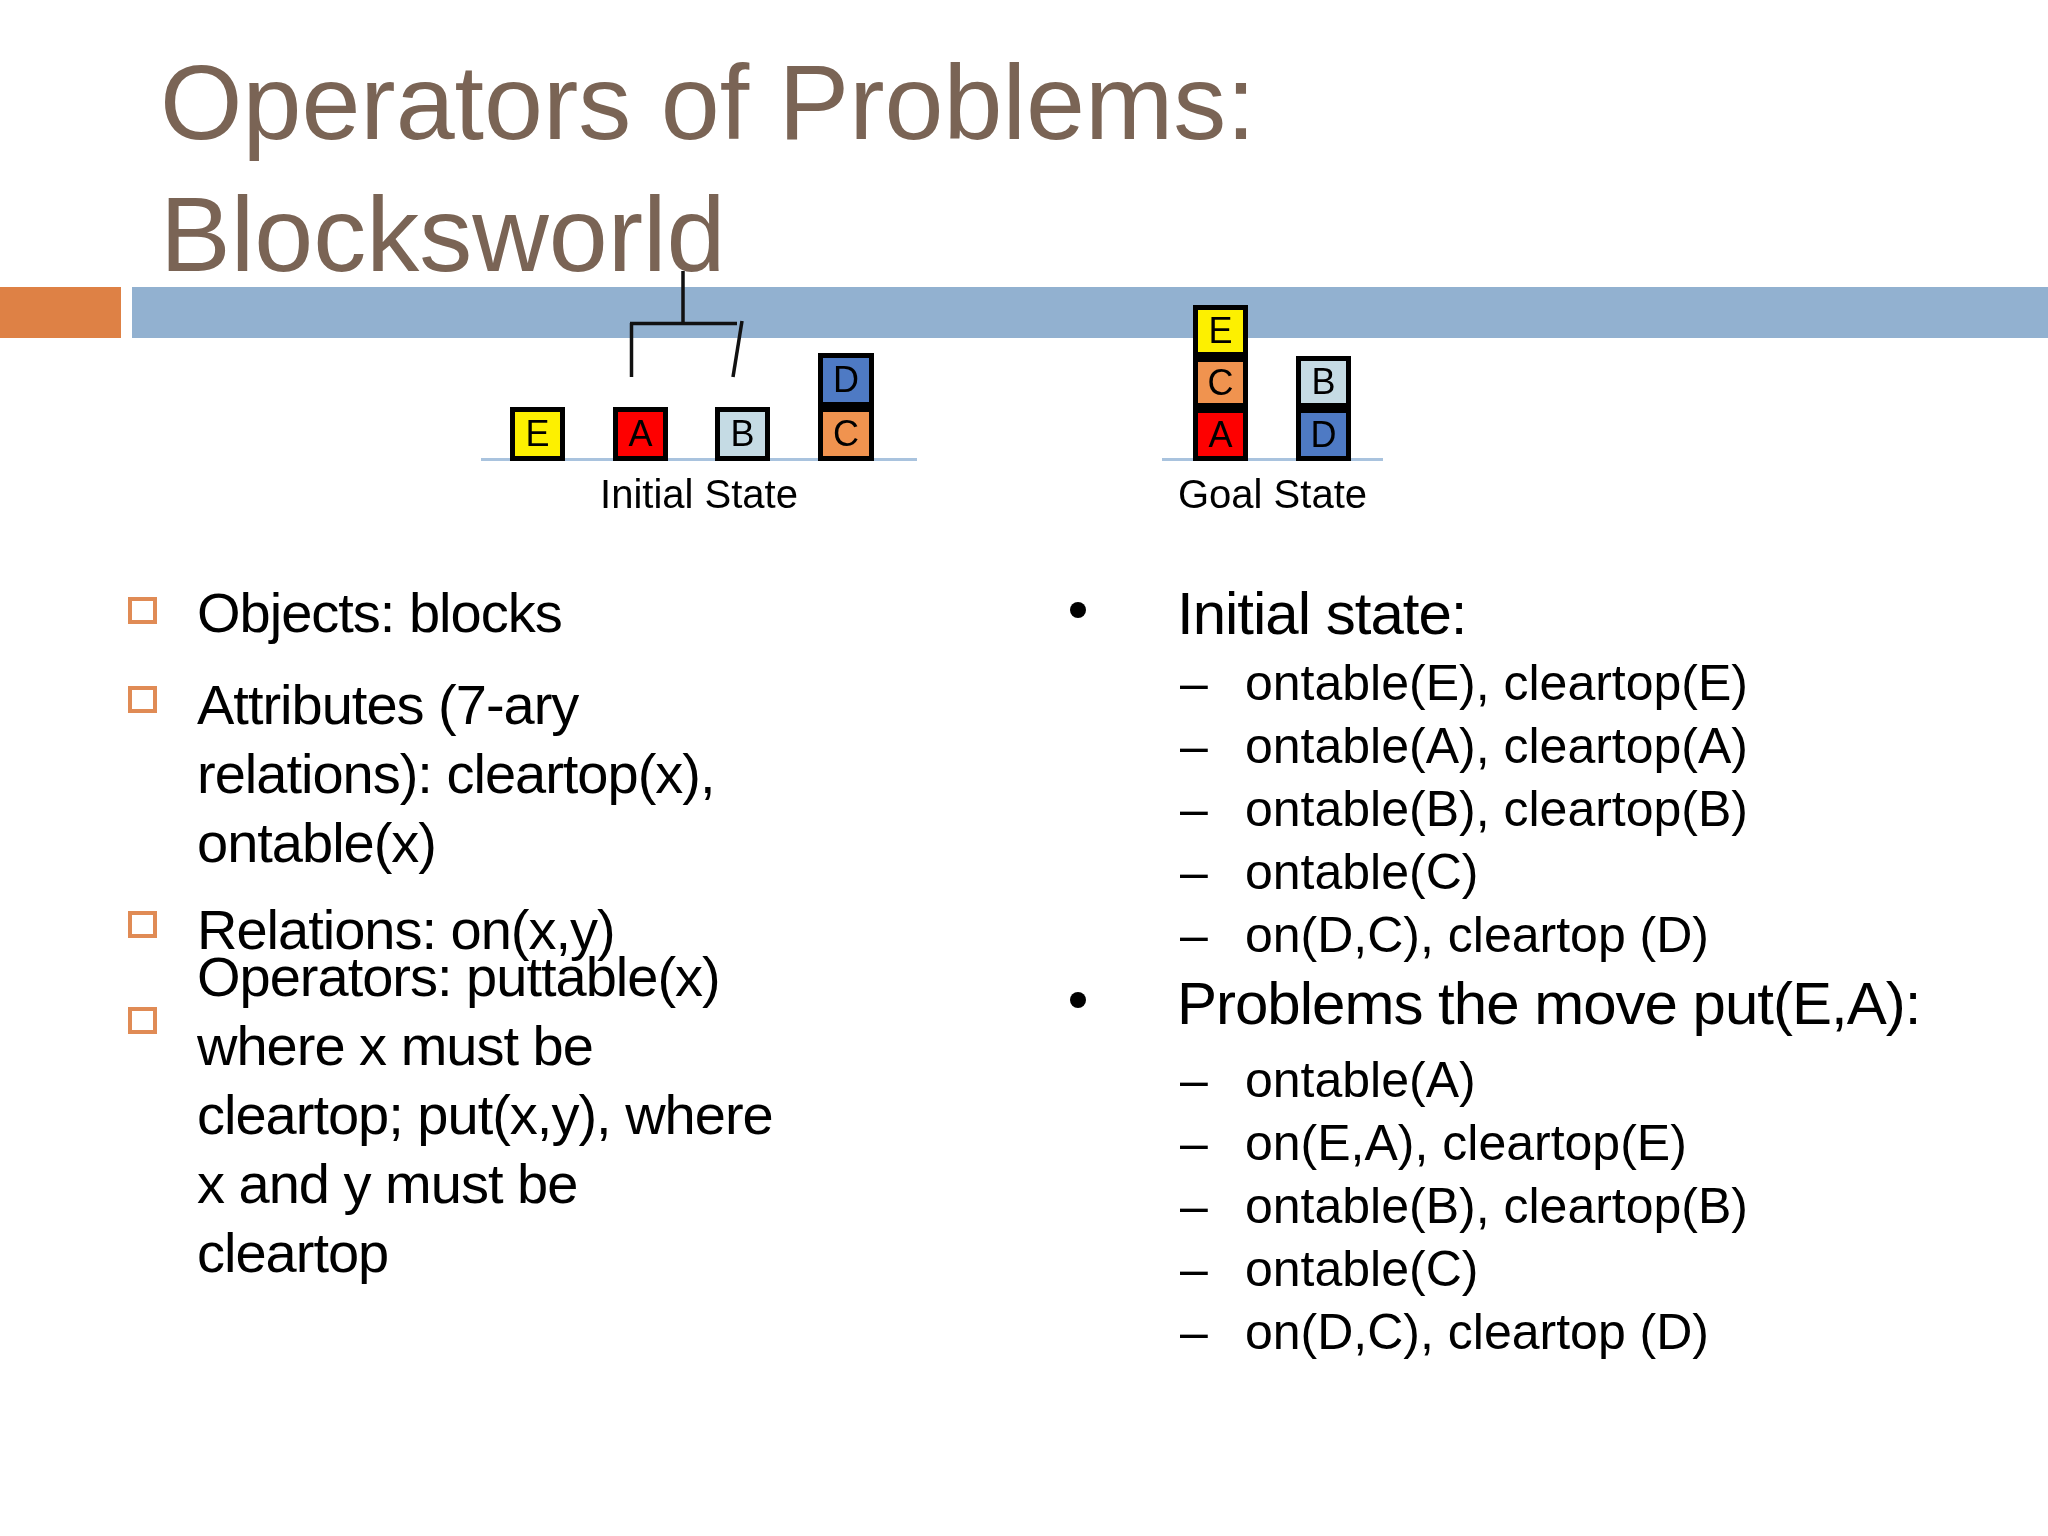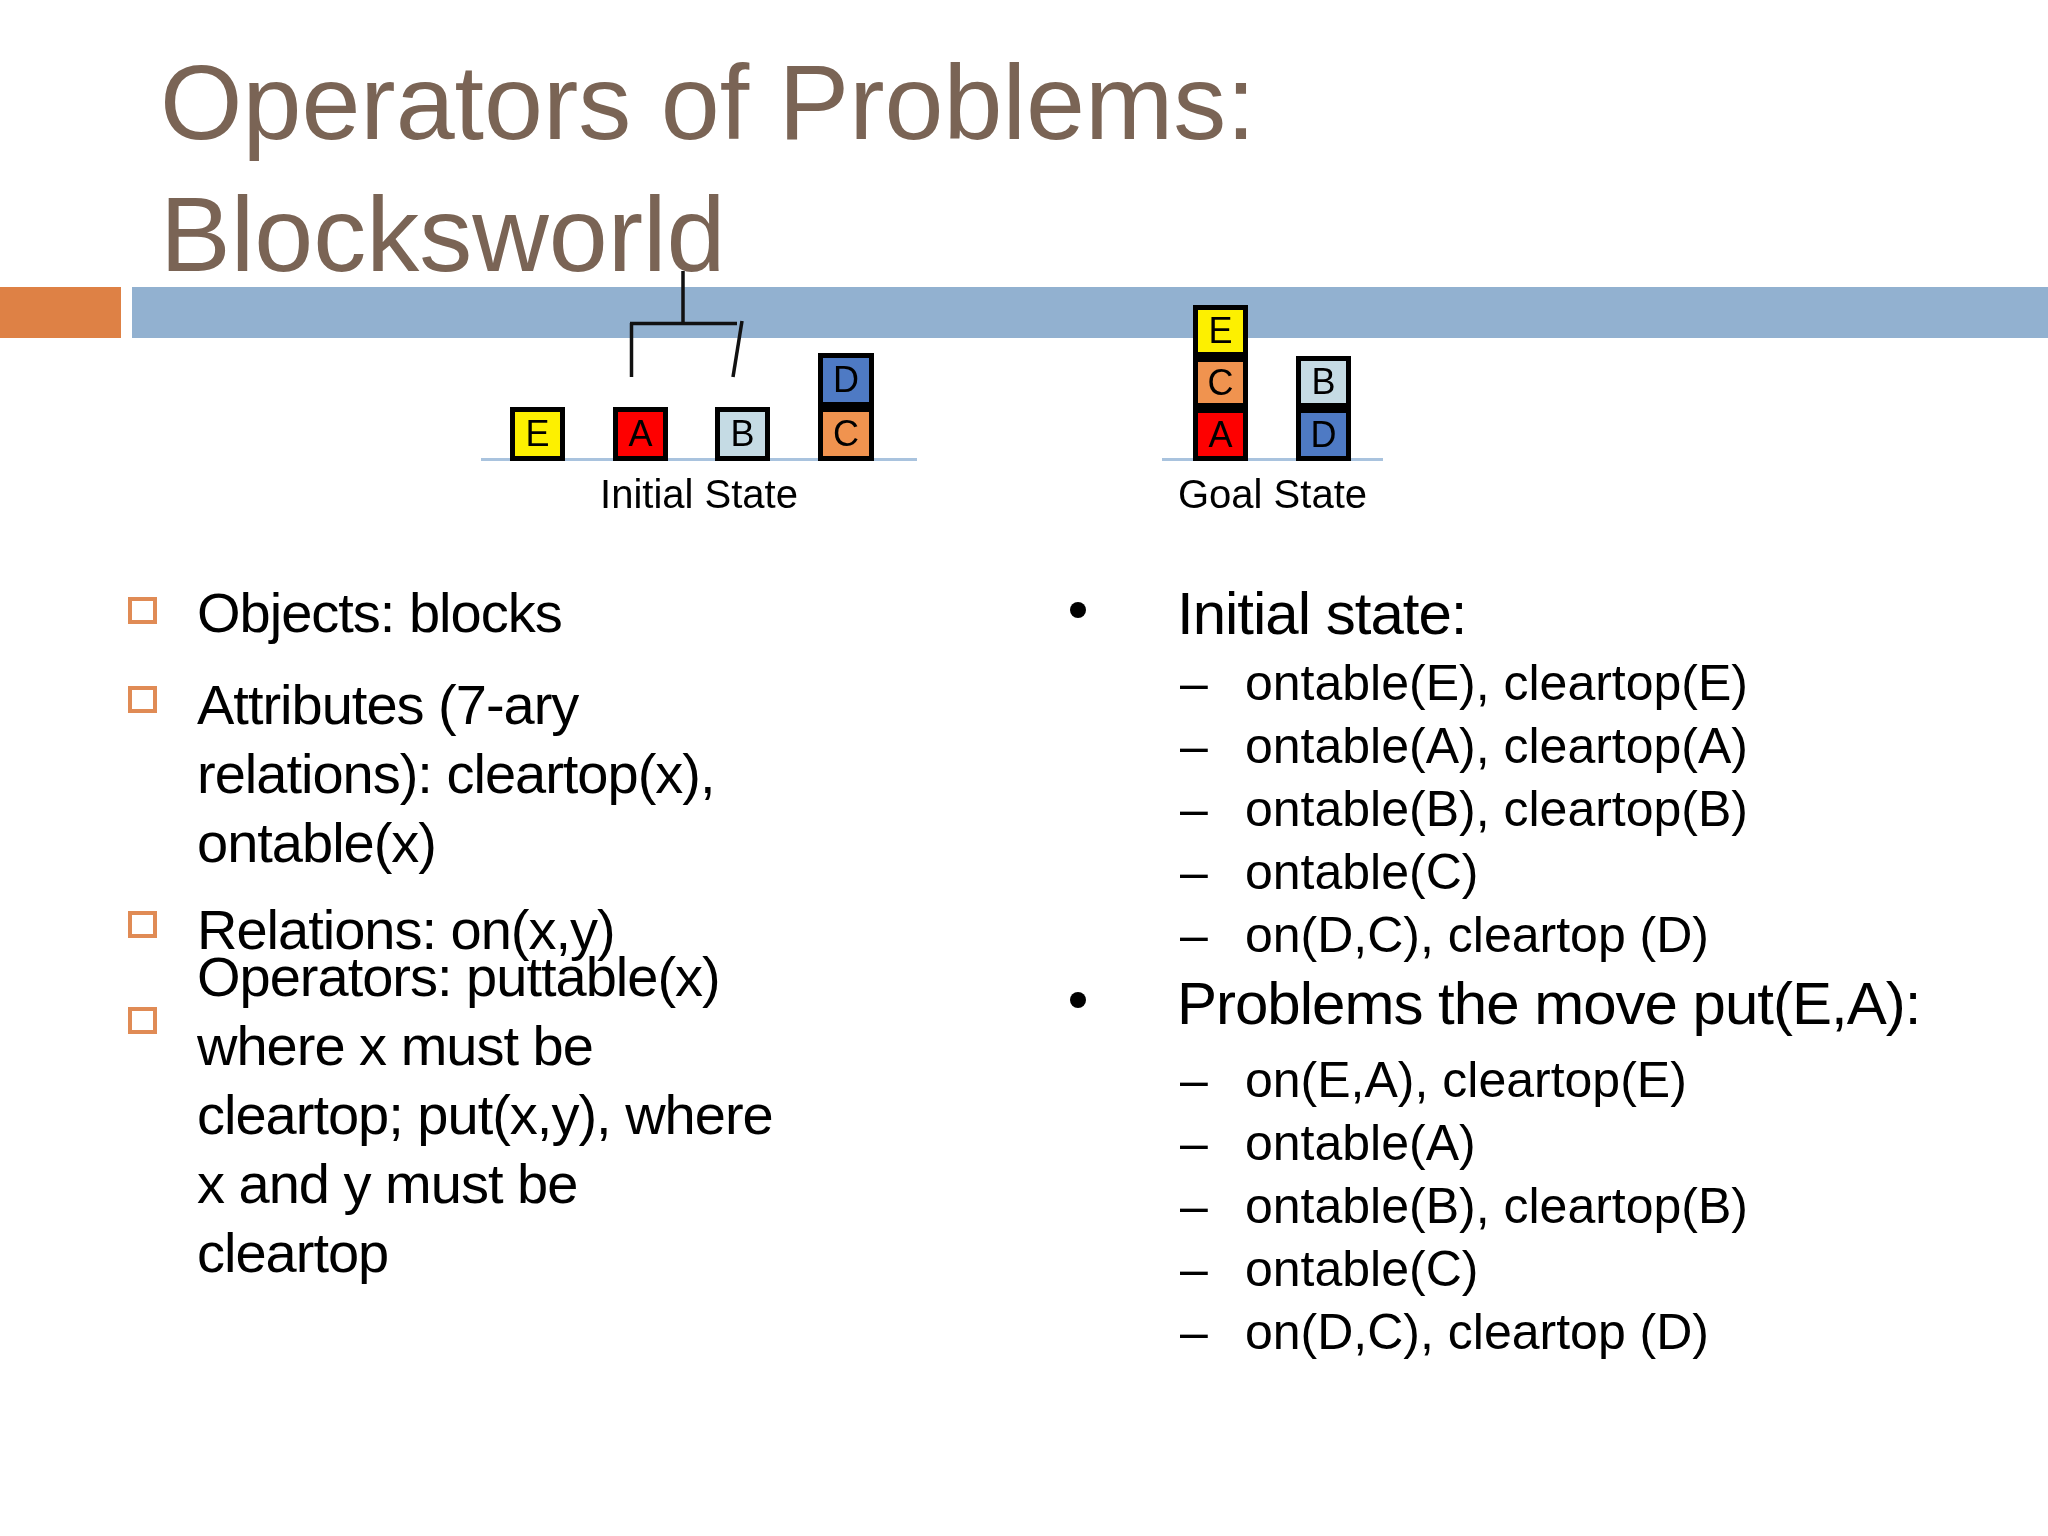--- a/index.html
+++ b/index.html
@@ -93,18 +93,18 @@
   <div class="subrow"><span class="dash">–</span><span>ontable(E), cleartop(E)</span></div>
   <div class="subrow"><span class="dash">–</span><span>ontable(A), cleartop(A)</span></div>
   <div class="subrow"><span class="dash">–</span><span>ontable(B), cleartop(B)</span></div>
   <div class="subrow"><span class="dash">–</span><span>ontable(C)</span></div>
   <div class="subrow"><span class="dash">–</span><span>on(D,C), cleartop (D)</span></div>
 </div>
 
 <div class="rdot" style="top:992px;"></div>
 <div class="rhead" style="top:972px;">Problems the move put(E,A):</div>
 <div class="subgroup" style="top:1049px;">
+  <div class="subrow"><span class="dash">–</span><span>ontable(A)</span></div>
   <div class="subrow"><span class="dash">–</span><span>on(E,A), cleartop(E)</span></div>
-  <div class="subrow"><span class="dash">–</span><span>ontable(A)</span></div>
   <div class="subrow"><span class="dash">–</span><span>ontable(B), cleartop(B)</span></div>
   <div class="subrow"><span class="dash">–</span><span>ontable(C)</span></div>
   <div class="subrow"><span class="dash">–</span><span>on(D,C), cleartop (D)</span></div>
 </div>
 
 </body></html>

